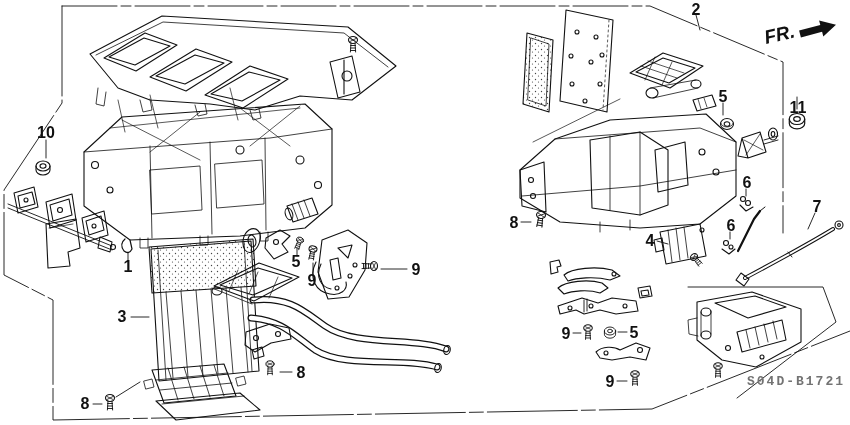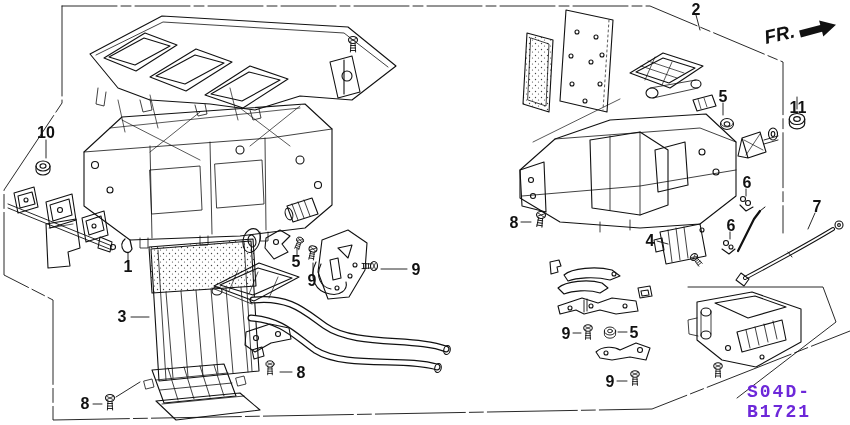--- a/index.html
+++ b/index.html
@@ -2,22 +2,22 @@
 <html><head>
 <meta charset="utf-8">
 <style>
   html,body{margin:0;padding:0;background:#ffffff;}
   .stage{position:relative;width:850px;height:425px;background:#ffffff;overflow:hidden;
          font-family:"Liberation Sans",sans-serif;}
   .stage svg{position:absolute;left:0;top:0;}
   .callout-layer{position:absolute;left:0;top:0;width:100%;height:100%;pointer-events:none;}
   .callout{position:absolute;transform:translate(-50%,-50%);font-weight:bold;font-size:16px;
            color:#111;font-family:"Liberation Sans",sans-serif;line-height:1;}
-  .diagram-code{position:absolute;left:747px;top:382px;font-family:"Liberation Mono",monospace;
-           font-size:18px;font-weight:bold;letter-spacing:2px;color:#6d28d9;}
+  .diagram-code{position:absolute;left:747px;top:374px;font-family:"Liberation Mono",monospace;
+           font-size:13px;font-weight:bold;letter-spacing:2px;color:#737373;}
   .fr-text{font-family:"Liberation Sans",sans-serif;font-weight:bold;font-style:italic;}
 </style>
 </head>
 <body>
 
 <div class="stage">
 <svg width="850" height="425" viewBox="0 0 850 425" fill="none" stroke="#111" stroke-width="1.1" stroke-linejoin="round" stroke-linecap="round">
 <defs>
   <pattern id="speck" width="6" height="6" patternUnits="userSpaceOnUse">
     <circle cx="1.5" cy="1.5" r="0.7" fill="#444" stroke="none"></circle>

